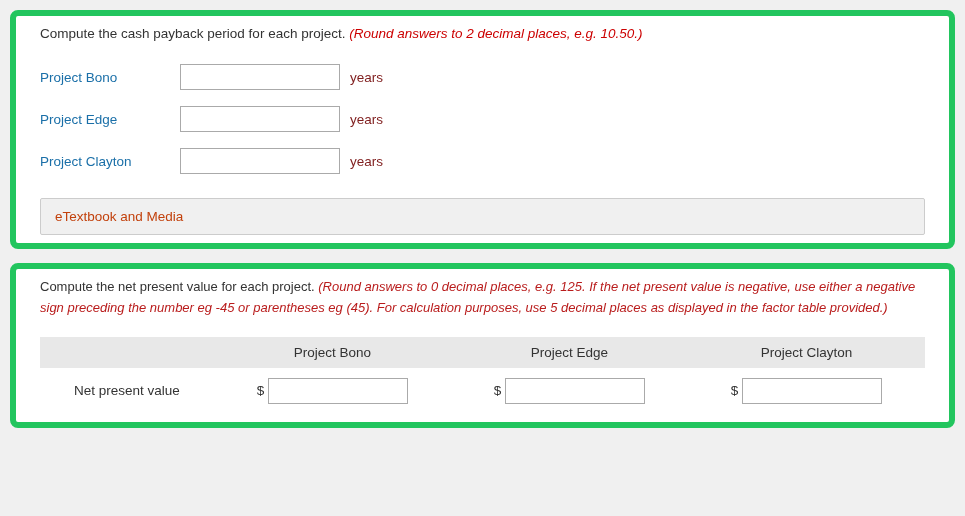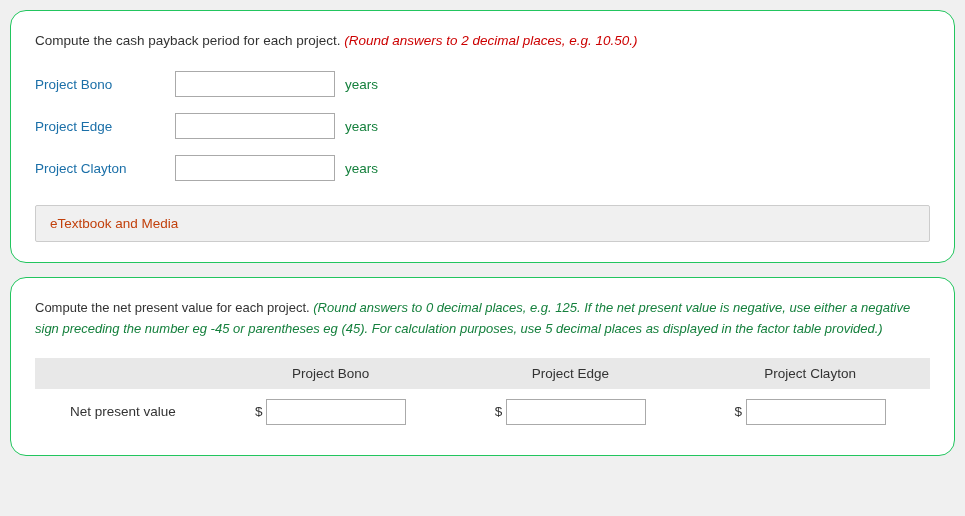--- a/index.html
+++ b/index.html
@@ -11,23 +11,23 @@
     body {
       background-color: #f0f0f0;
       font-family: Arial, sans-serif;
       font-size: 14px;
       color: #333;
       padding: 10px;
     }
 
     .card {
       background: #fff;
-      border: 1px solid #22c55e;
-      border-radius: 16px;
-      padding: 20px 24px;
+      border: 6px solid #22c55e;
+      border-radius: 8px;
+      padding: 8px 24px;
       margin-bottom: 14px;
     }
 
     .instruction {
       font-size: 13.5px;
       color: #333;
       margin-bottom: 20px;
       line-height: 1.5;
     }
 
@@ -52,21 +52,21 @@
       width: 160px;
       height: 26px;
       border: 1px solid #aaa;
       padding: 2px 6px;
       font-size: 13px;
       margin-right: 10px;
     }
 
     .form-row .unit {
       font-size: 13.5px;
-      color: #15803d;
+      color: #7f1d1d;
     }
 
     .etextbook-bar {
       margin-top: 24px;
       background: #f0f0f0;
       border: 1px solid #ccc;
       padding: 10px 14px;
       font-size: 13.5px;
       color: #c2410c;
       border-radius: 2px;
@@ -74,21 +74,21 @@
 
     
     .instruction2 {
       font-size: 13px;
       color: #333;
       margin-bottom: 18px;
       line-height: 1.6;
     }
 
     .instruction2 .highlight {
-      color: #15803d;
+      color: #b91c1c;
       font-style: italic;
     }
 
     .npv-table {
       width: 100%;
       border-collapse: collapse;
       font-size: 13.5px;
     }
 
     .npv-table thead tr {

